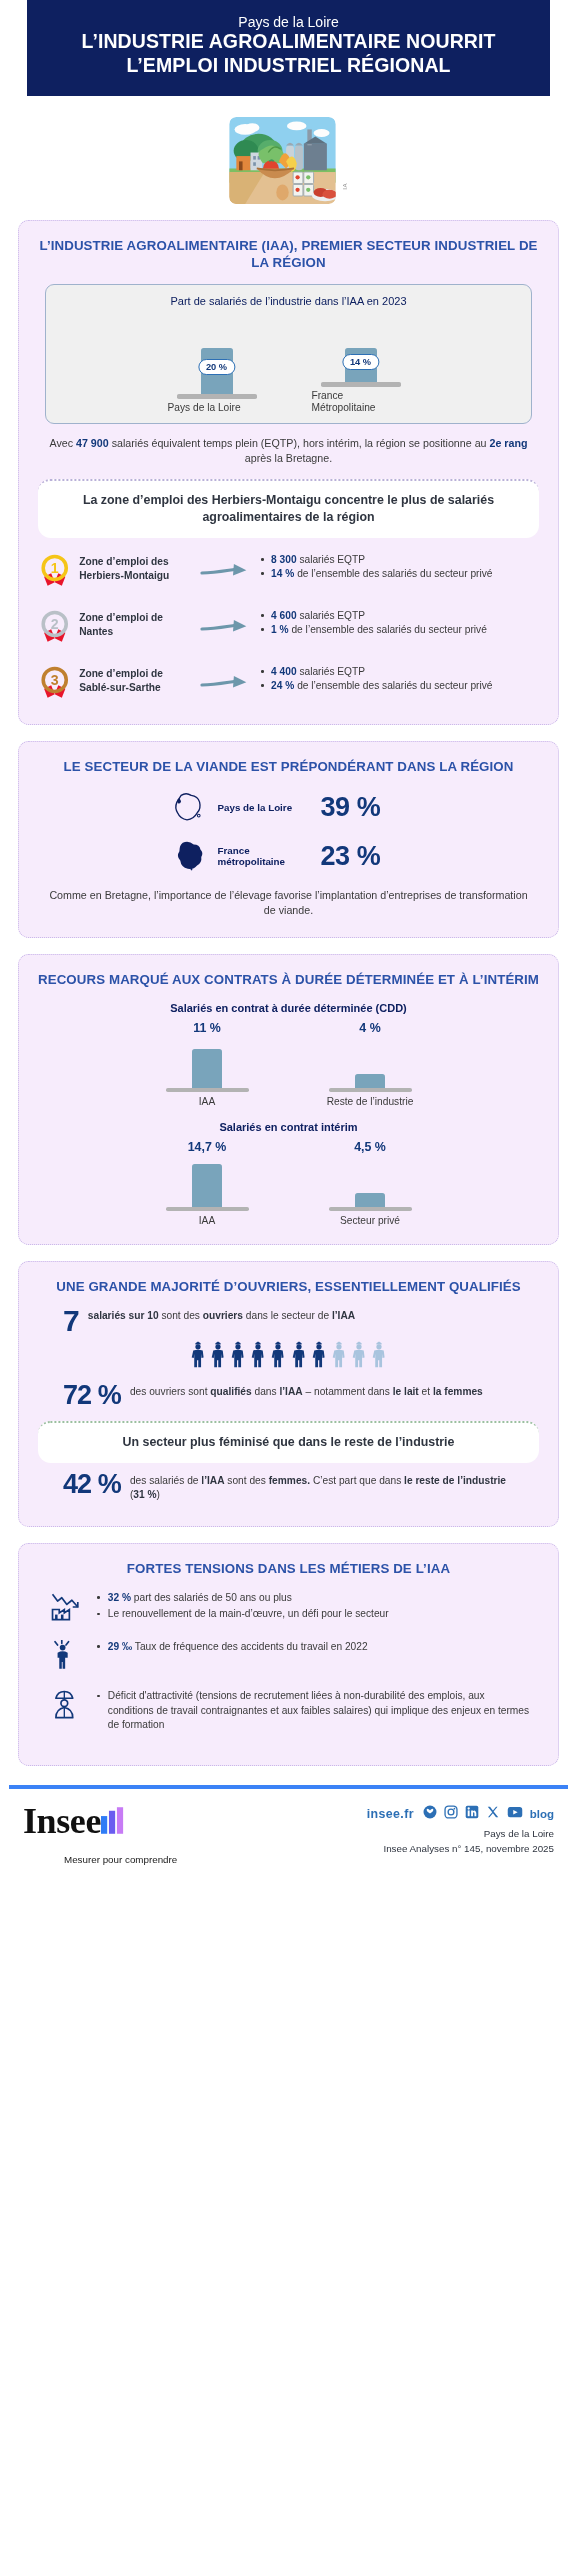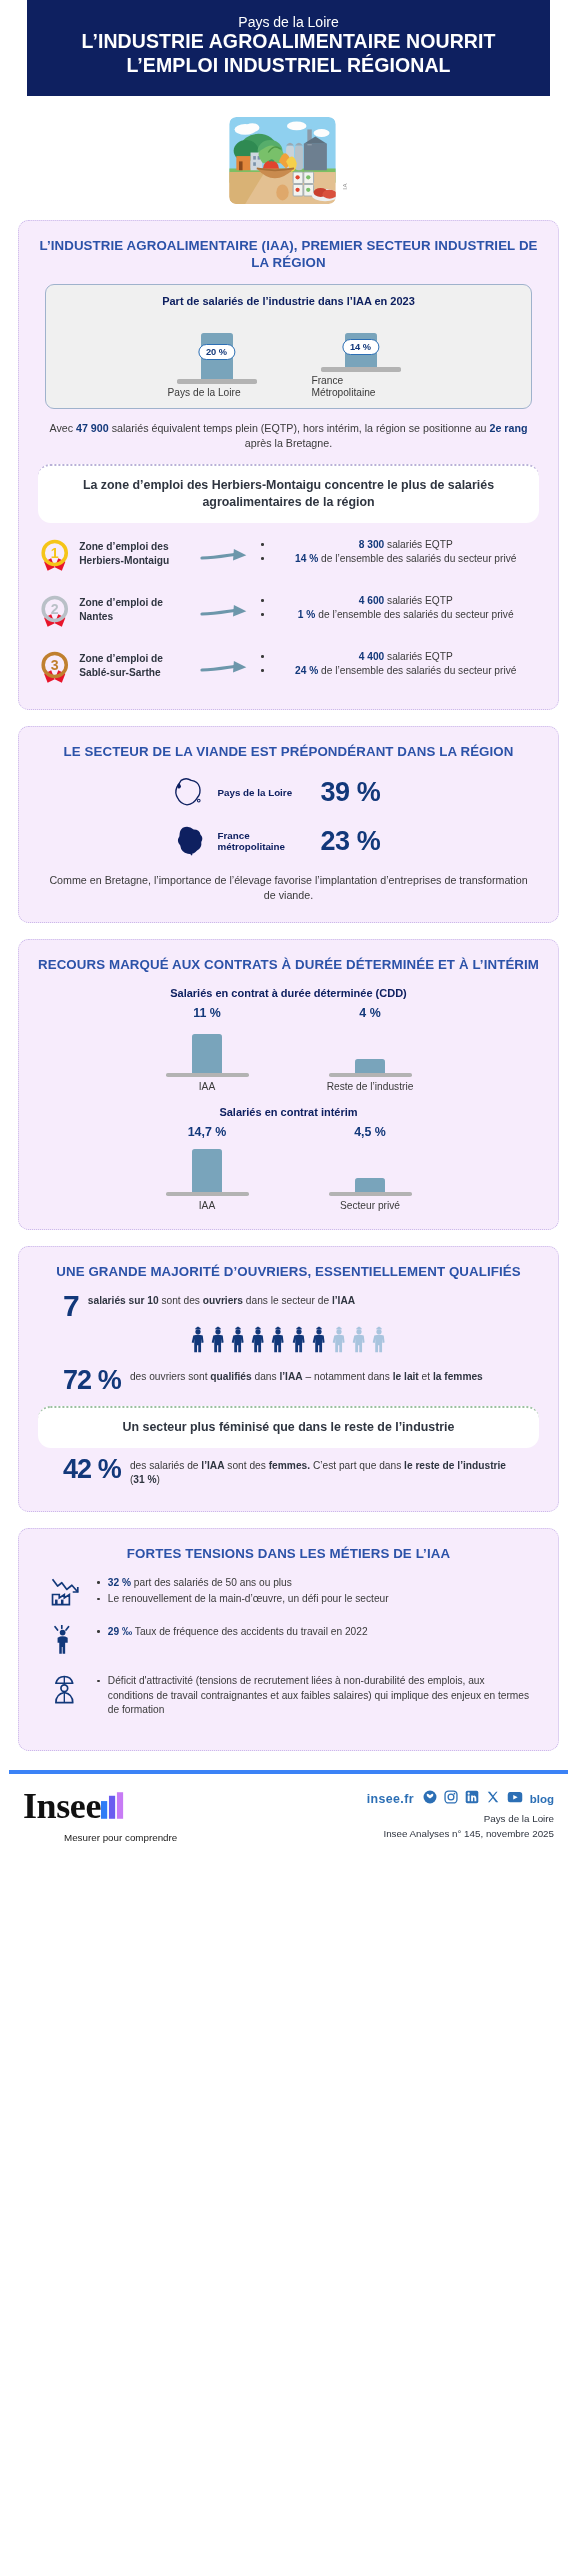--- a/index.html
+++ b/index.html
@@ -72,22 +72,22 @@
     background: #f0f0f0;
     border: 0.9px solid #9fb2cc;
     border-radius: 9px;
     padding: 10.7px 9px 9px 9px;
     margin: 0 12.4px;
   }
   .panel-title {
     text-align: center;
     color: #0e2060;
     font-size: 11px;
-    font-weight: bold;
-    margin-bottom: 5px;
+    font-weight: normal;
+    margin-bottom: 20px;
   }
   .bars-row {
     display: flex;
     justify-content: center;
     align-items: flex-end;
     gap: 46px;
   }
   .bar-unit { width: 98px; }
   .bar-stack {
     position: relative;
@@ -165,21 +165,20 @@
     font-size: 10.2px;
     font-weight: bold;
     color: #2f3540;
     line-height: 1.3;
     padding-top: 3.6px;
   }
   .rank-arrow { flex: 0 0 57px; padding-top: 12.4px; }
   .rank-facts {
     flex: 1 1 auto;
     padding-top: 0.9px;
-    text-align: center;
   }
   .fact {
     position: relative;
     font-size: 10.2px;
     color: #3a3a3a;
     line-height: 1.34;
     padding-left: 10.7px;
     margin-bottom: 0.9px;
   }
   .fact::before {
@@ -315,21 +314,21 @@
   .logo-block { display: flex; flex-direction: column; }
   .logo-main { display: flex; align-items: flex-end; }
   .logo-word {
     font-family: "Liberation Serif", serif;
     font-size: 36px;
     font-weight: bold;
     color: #111111;
     line-height: .9;
     letter-spacing: -0.4px;
   }
-  .logo-tag { font-size: 9.8px; color: #222222; margin-top: 10px; padding-left: 41px; }
+  .logo-tag { font-size: 9.8px; color: #222222; margin-top: 17px; padding-left: 41px; }
   .footer-right { text-align: right; }
   .social-line {
     display: flex;
     align-items: center;
     justify-content: flex-end;
     gap: 7px;
     margin-bottom: 5.3px;
   }
   .site-link {
     color: #2c6fb5;

